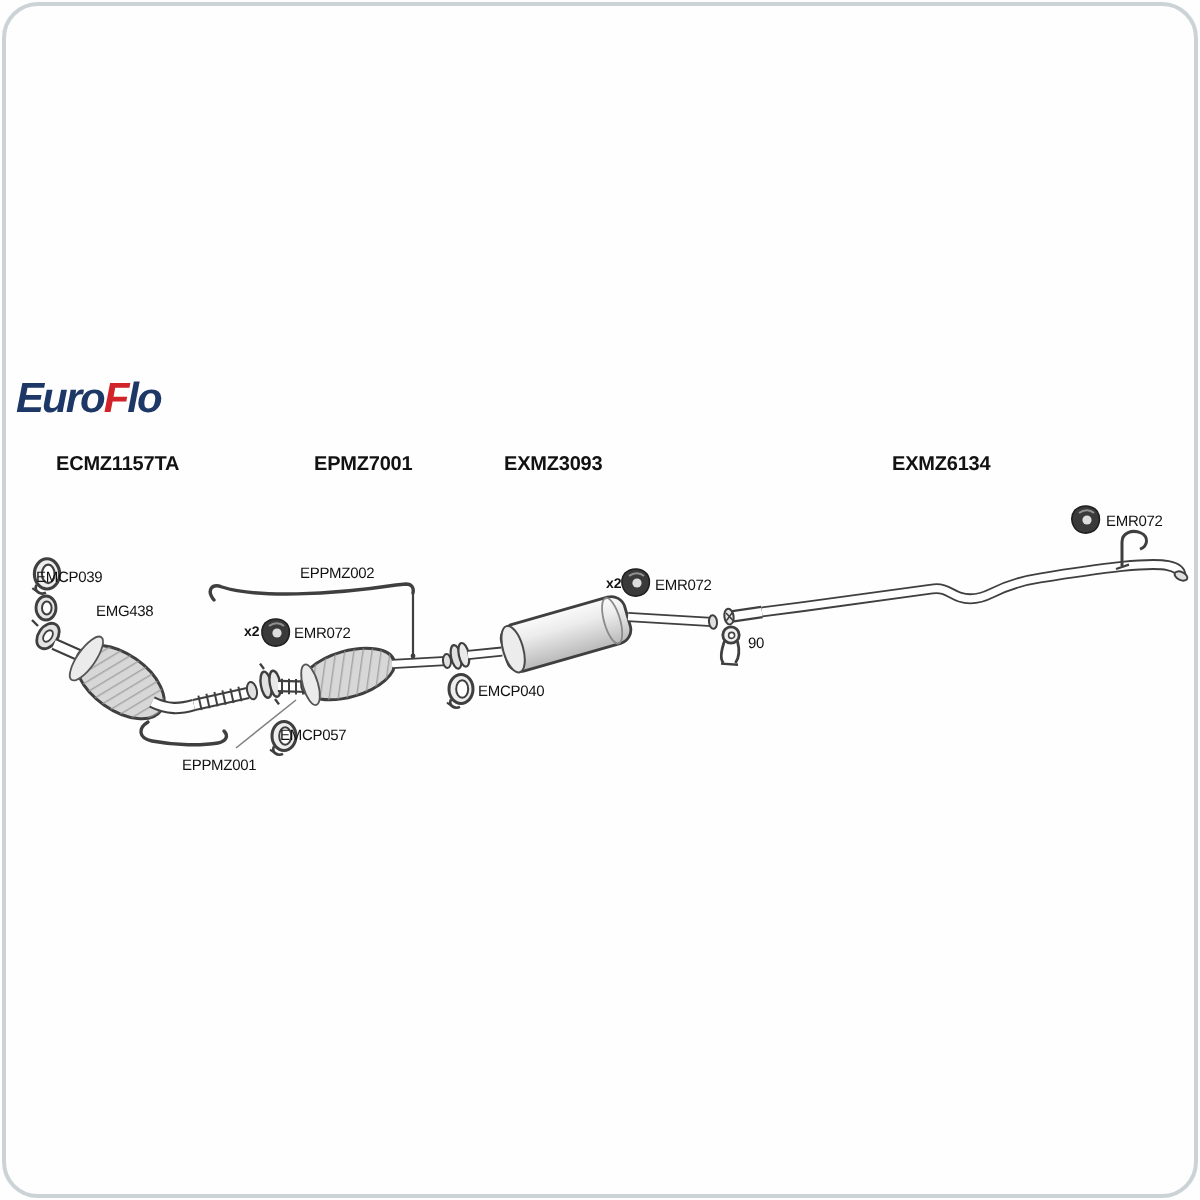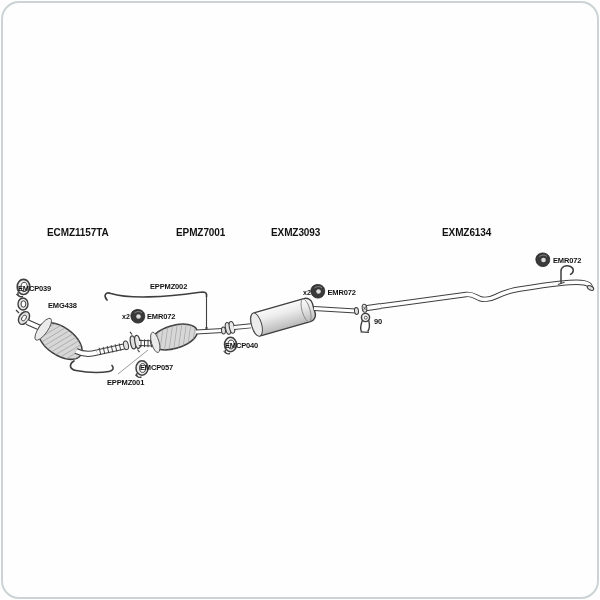--- a/index.html
+++ b/index.html
@@ -6,22 +6,22 @@
     --navy:#1d3766; --red:#d2232a; --line:#3f3f3f; --label:#121212;
     --pagebg:#fdfefd; --border:#ccd3d7;
   }
   html,body{margin:0;padding:0;}
   body{width:600px;height:600px;background:#fff;font-family:"Liberation Sans",sans-serif;}
   .canvas{position:relative;width:600px;height:600px;background:var(--pagebg);overflow:hidden;}
   .card{position:absolute;inset:1px;border:2px solid var(--border);border-radius:18px;pointer-events:none;}
   .logo{position:absolute;left:8px;top:188px;font-size:21px;font-weight:bold;font-style:italic;letter-spacing:-1px;white-space:nowrap;}
   .logo .navy{color:var(--navy);}
   .logo .red{color:var(--red);}
-  .slbl{position:absolute;font-size:10px;font-weight:bold;color:var(--label);letter-spacing:-0.1px;white-space:nowrap;margin-left:19px;}
-  .lbl{position:absolute;font-size:7.5px;font-weight:bold;color:var(--label);letter-spacing:-0.15px;white-space:nowrap;}
+  .slbl{position:absolute;font-size:10px;font-weight:bold;color:var(--label);letter-spacing:-0.1px;white-space:nowrap;}
+  .lbl{position:absolute;font-size:7.5px;font-weight:normal;color:var(--label);letter-spacing:-0.15px;white-space:nowrap;}
   .qty{position:absolute;font-size:7px;font-weight:bold;color:var(--label);white-space:nowrap;}
   svg{position:absolute;left:0;top:0;}
   .tO{fill:none;stroke:var(--line);stroke-width:6.2;}
   .tI{fill:none;stroke:var(--pagebg);stroke-width:4.1;}
   .sO{fill:none;stroke:var(--line);stroke-width:5;}
   .sI{fill:none;stroke:var(--pagebg);stroke-width:3.2;}
   .pO{fill:none;stroke:var(--line);stroke-width:5.4;}
   .pI{fill:none;stroke:var(--pagebg);stroke-width:3.6;}
   .rod{fill:none;stroke:var(--line);stroke-width:1.7;stroke-linecap:round;}
 </style>
@@ -158,33 +158,34 @@
     <use href="#clampIcon" transform="translate(23.5,288) scale(1.05)"></use>
     <use href="#gasketIcon" transform="translate(23,304)"></use>
     <use href="#mountIcon" transform="translate(138,316)"></use>
     <use href="#clampIcon" transform="translate(142,369)"></use>
     <use href="#clampIcon" transform="translate(230.5,345.5)"></use>
     <use href="#mountIcon" transform="translate(318,291)"></use>
     <use href="#hangerIcon" transform="translate(365.5,322)"></use>
     <use href="#mountIcon" transform="translate(543,259.5)"></use>
   </svg>
 
+  <div class="logo"><span class="navy">Euro</span><span class="red">F</span><span class="navy">lo</span></div>
 
   <div class="slbl" style="left:28px;top:227px">ECMZ1157TA</div>
   <div class="slbl" style="left:157px;top:227px">EPMZ7001</div>
   <div class="slbl" style="left:252px;top:227px">EXMZ3093</div>
-  <div class="slbl" style="left:423px;top:227px">EXMZ6134</div>
+  <div class="slbl" style="left:446px;top:227px">EXMZ6134</div>
 
   <div class="lbl" style="left:18px;top:284px">EMCP039</div>
   <div class="lbl" style="left:48px;top:300.5px">EMG438</div>
   <div class="lbl" style="left:150px;top:281.5px">EPPMZ002</div>
   <div class="qty" style="left:122px;top:313px">x2</div>
   <div class="lbl" style="left:147px;top:312px">EMR072</div>
-  <div class="lbl" style="left:107px;top:377.5px">EPPMZ001</div>
+  <div class="lbl" style="left:91px;top:377.5px">EPPMZ001</div>
   <div class="lbl" style="left:140px;top:362.5px">EMCP057</div>
-  <div class="lbl" style="left:225px;top:340.5px">EMCP040</div>
+  <div class="lbl" style="left:239px;top:340.5px">EMCP040</div>
   <div class="qty" style="left:303px;top:288.5px">x2</div>
   <div class="lbl" style="left:327.5px;top:287.5px">EMR072</div>
   <div class="lbl" style="left:374px;top:317px">90</div>
   <div class="lbl" style="left:553px;top:255.5px">EMR072</div>
 
   <div class="card"></div>
 </div>
 
 </body></html>

